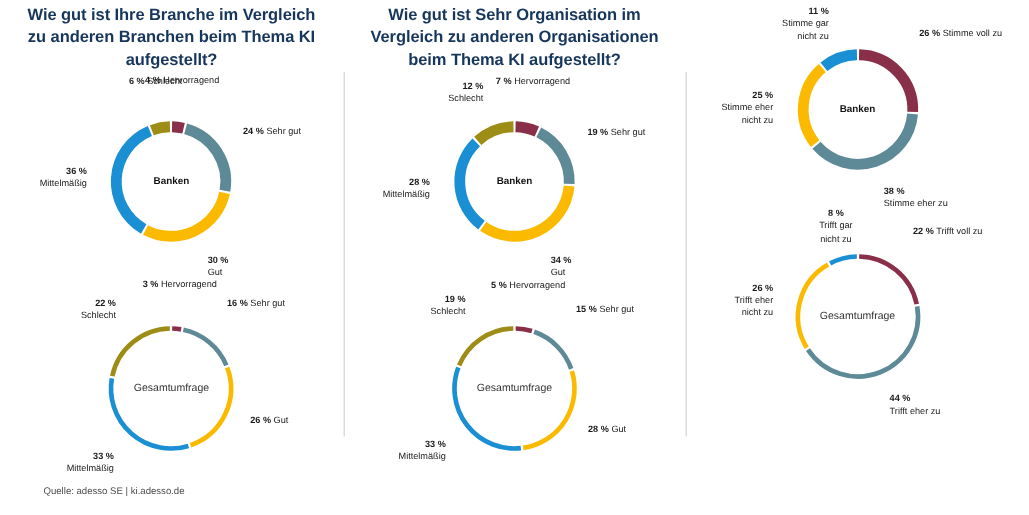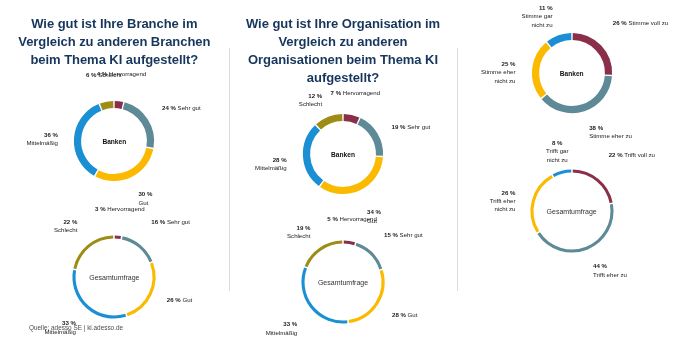--- a/index.html
+++ b/index.html
@@ -31,22 +31,22 @@
   .col + .col::before {
     content: "";
     position: absolute;
     left: 0;
     top: 48px;
     bottom: 52px;
     width: 1px;
     background: #dcdcdc;
   }
   .col-title {
-    margin-top: 15px;
-    font-size: 13px;
+    margin-top: 3px;
+    font-size: 11px;
     font-weight: bold;
     line-height: 1.38;
     text-align: center;
     letter-spacing: -0.05px;
     color: #17365c;
     max-width: 196px;
   }
   .chart-slot {
     position: relative;
     width: 228px;
@@ -136,21 +136,21 @@
         </div>
         <div class="center-label light">Gesamtumfrage</div>
         <div class="lbl c" style="left: 119.5px; top: -6.2px;"><b>3 %</b> Hervorragend</div>
         <div class="lbl l" style="left: 151px; top: 6.8px;"><b>16 %</b> Sehr gut</div>
         <div class="lbl l" style="left: 166.5px; top: 84.2px;"><b>26 %</b> Gut</div>
         <div class="lbl r" style="left: 75.6px; top: 108px;"><b>33 %</b><br>Mittelmäßig</div>
         <div class="lbl r" style="left: 77px; top: 6.8px;"><b>22 %</b><br>Schlecht</div>
       </div>
   </div>
   <div class="col">
-    <div class="col-title">Wie gut ist Ihre Organisation im Vergleich zu anderen Organisationen beim Thema KI aufgestellt?</div>
+    <div class="col-title">Wie gut ist Sehr Organisation im Vergleich zu anderen Organisationen beim Thema KI aufgestellt?</div>
     <div class="chart-slot top">
         <div class="donut-wrap">
           <svg class="donut-svg" width="104" height="104" viewBox="0 0 104 104">
             <path d="M 52.700706647588675 15.50672650755999 A 36.5 36.5 0 0 1 66.90406180392054 18.681552530993933" fill="none" stroke="#8a2f4a" stroke-width="7.2"></path>
             <path d="M 68.17209846508257 19.278245291004424 A 36.5 36.5 0 0 1 88.46526008773782 53.592107638834776" fill="none" stroke="#5d8a96" stroke-width="7.2"></path>
             <path d="M 88.37726461885833 54.9907555649965 A 36.5 36.5 0 0 1 31.116675619238652 81.93554346939268" fill="none" stroke="#fbba00" stroke-width="7.2"></path>
             <path d="M 29.982908447297188 81.11181340212084 A 36.5 36.5 0 0 1 26.50784208176828 25.87721521981364" fill="none" stroke="#1a8fd4" stroke-width="7.2"></path>
             <path d="M 27.529428408003838 24.917881804389996 A 36.5 36.5 0 0 1 51.2992933524113 15.50672650755999" fill="none" stroke="#9d8c15" stroke-width="7.2"></path>
           </svg>
         </div>

